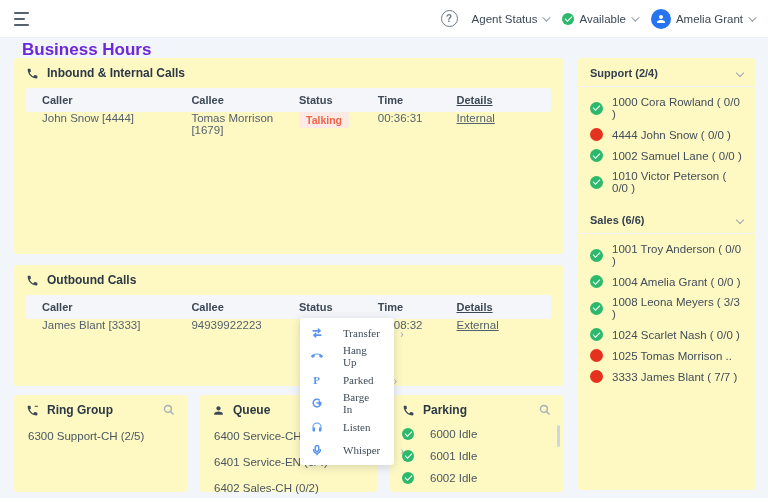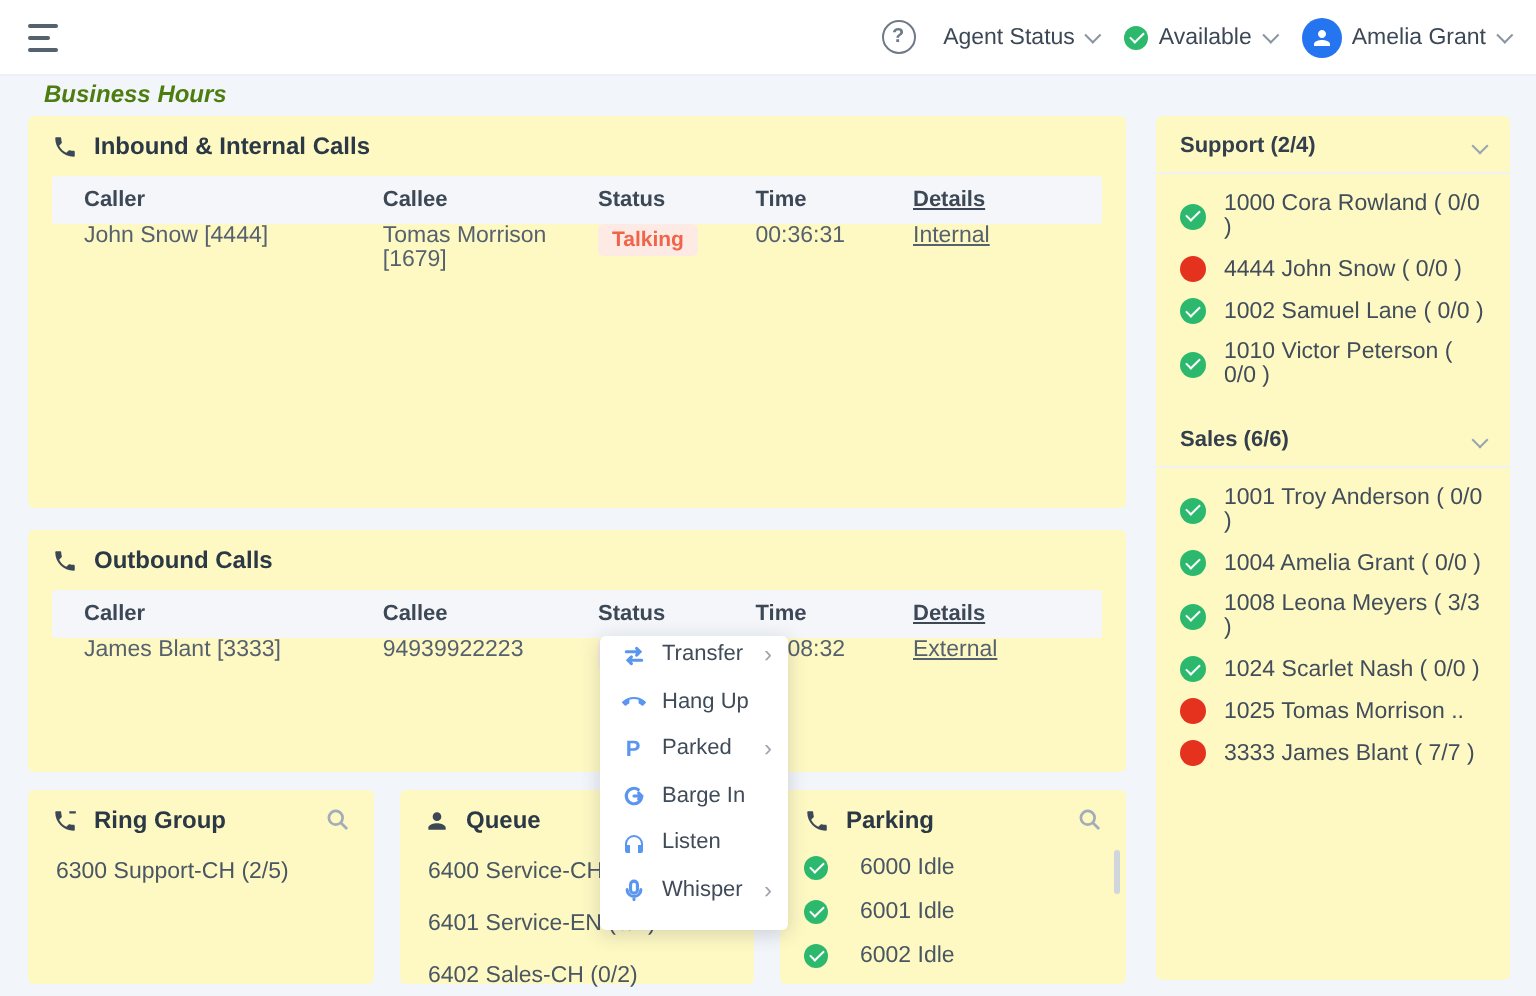--- a/index.html
+++ b/index.html
@@ -37,21 +37,21 @@
   
   .dot { width:13px; height:13px; border-radius:50%; flex:0 0 13px; }
   .dot.avail { background:#2db96d; position:relative; }
   .dot.avail::after { content:""; position:absolute; left:3.2px; top:3.6px; width:6px; height:3px;
     border-left:1.5px solid #fff; border-bottom:1.5px solid #fff; transform:rotate(-45deg); }
   .dot.busy { background:#e5321f; }
   .dot.sm { width:12px; height:12px; flex:0 0 12px; }
   .dot.sm.avail::after{ left:2.8px; top:3.2px; }
 
   
-  .section-label { position:absolute; top:40px; left:22px; font-size:12px; font-weight:bold; color:#4d7c0f;font-style:italic; }
+  .section-label { position:absolute; top:40px; left:22px; font-size:17px; font-weight:bold; color:#6d28d9; }
 
   
   .panel { position:absolute; background:#fef9c3; border-radius:3px; }
   .panel-head { display:flex; align-items:center; gap:8px; padding:8px 12px 6px; }
   .panel-title { font-size:12px; font-weight:bold; color:#2b3846; }
   .panel-head svg.lead { width:13px; height:13px; fill:#3c4856; }
   .search-btn { margin-left:auto; cursor:pointer; display:flex; }
   .search-btn svg { width:12px; height:12px; stroke:#a3adb8; stroke-width:1.6; fill:none; }
 
   
@@ -79,22 +79,22 @@
                     color:#333f4d; border-bottom:1px solid #f0f2f6; cursor:pointer; }
   .ext-group-head .chev { margin-left:auto; transform:rotate(45deg); border-color:#9aa4af; }
   .ext-items { padding:5px 0 7px; }
   .ext-item { display:flex; align-items:center; gap:9px; padding:4px 12px; font-size:11.5px; color:#414d5a; cursor:pointer; }
 
   
   .ctx-menu {
     position:absolute; left:300px; top:318px; width:94px; background:#fff; border-radius:3px;
     box-shadow:0 2px 10px rgba(30,40,60,.18); padding:3px 0; z-index:30;
   }
-  .ctx-item { display:flex; align-items:flex-start; gap:8px; height:23.5px; padding:0 8px 0 10px;
-              font-size:11px; color:#3f4b59; cursor:pointer; }
+  .ctx-item { display:flex; align-items:center; gap:20px; height:23.5px; padding:0 8px 0 10px;
+              font-size:11px; color:#3f4b59; cursor:pointer;font-family:Liberation Serif, serif; }
   .ctx-item .ico { width:13px; height:13px; flex:0 0 13px; display:flex; align-items:center; justify-content:center; }
   .ctx-item .ico svg { width:12px; height:12px; fill:#5a96f0; }
   .ctx-item .ico.stroke svg { fill:none; stroke:#5a96f0; stroke-width:1.8; stroke-linecap:round; }
   .ctx-item .p-letter { font-size:11px; font-weight:bold; color:#5a96f0; }
   .ctx-arrow { margin-left:auto; color:#9aa4af; font-size:12px; line-height:1; }
 </style>
 </head>
 <body>
 
 <div class="app">

